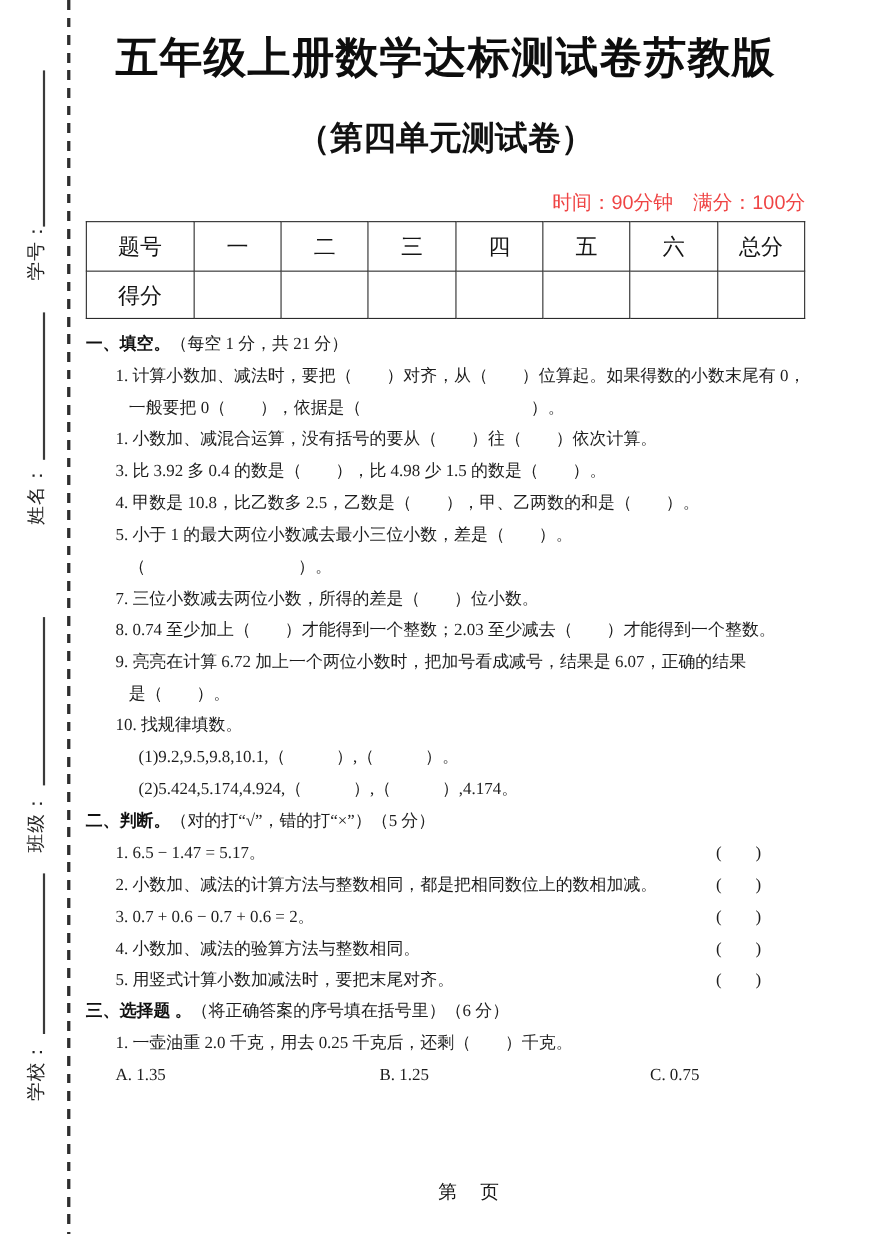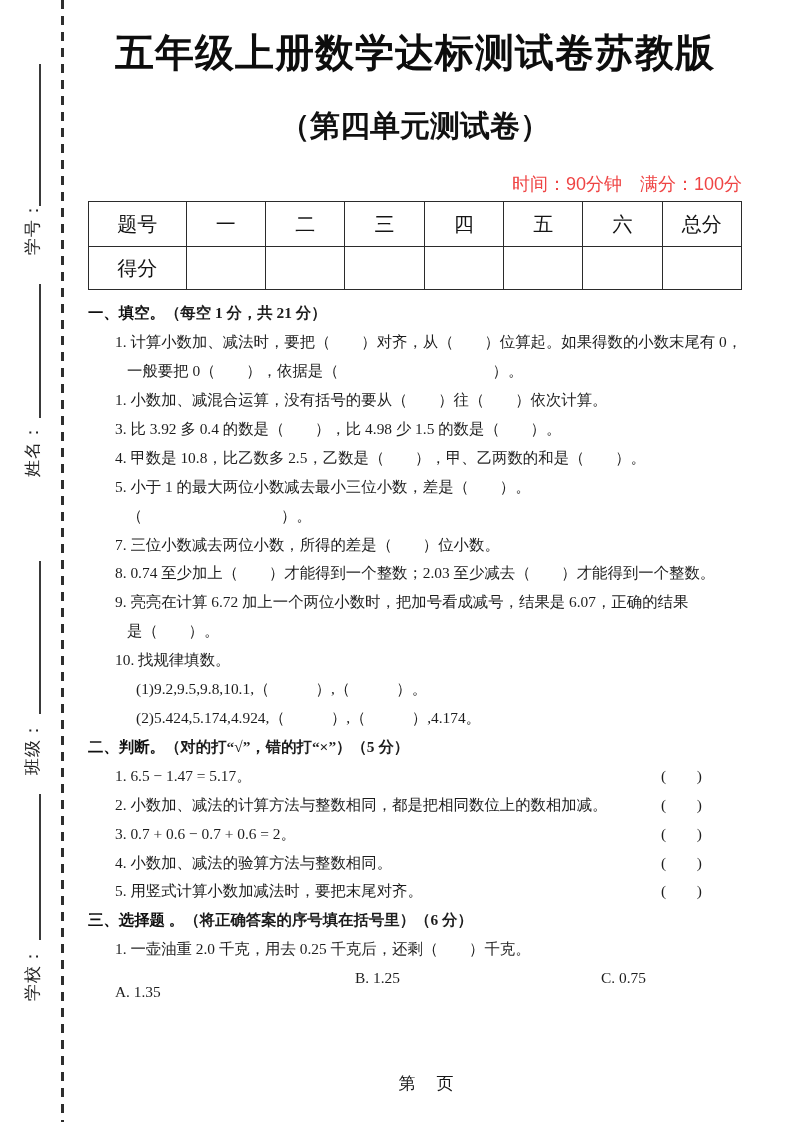--- a/index.html
+++ b/index.html
@@ -13,21 +13,21 @@
     position:absolute;left:61px;top:0;width:2.5px;height:1122px;
     background:repeating-linear-gradient(to bottom,#2e2e2e 0 9px,transparent 9px 16px);
   }
   .fill-line{position:absolute;left:39px;width:1.6px;background:#3a3a3a;}
   .vlabel{
     position:absolute;left:-7px;width:80px;height:24px;
     transform:rotate(-90deg);text-align:center;
     font-size:17px;color:#222;letter-spacing:1px;white-space:nowrap;
   }
   
-  main{position:absolute;left:88px;top:0;width:654px;}
+  main{position:absolute;left:78px;top:0;width:654px;}
   h1.title{
     margin:30px 0 0 0;text-align:center;font-size:39px;font-weight:700;
     color:#0d0d0d;font-family:"Liberation Sans","DejaVu Sans",sans-serif;
     letter-spacing:1px;line-height:1.2;
   }
   h2.subtitle{
     margin:30px 0 0 0;text-align:center;font-size:30px;font-weight:700;
     color:#111;font-family:"Liberation Sans","DejaVu Sans",sans-serif;line-height:1.25;
   }
   .meta{
@@ -45,26 +45,26 @@
   table.score tr.hdr td{height:42px;}
   table.score tr.scr td{height:40px;}
   table.score td.first{width:14.5%;}
   
   .content{margin-top:9px;font-size:15.4px;line-height:28.9px;color:#1d1d1d;}
   .ln{white-space:nowrap;}
   .ind1{padding-left:27px;}
   .ind2{padding-left:39px;}
   .ind3{padding-left:48px;}
   .sec b{font-weight:700;color:#101010;text-align:right;}
-  .sec .note{font-weight:700;}
+  .sec .note{font-weight:400;}
   .jline{display:flex;justify-content:space-between;padding-right:40px;}
   .jline .jtext{white-space:nowrap;}
   .jline .jbr{white-space:nowrap;}
   .opts{display:flex;}
-  .opts .opt-a{width:240px;margin-top:14px;}
+  .opts .opt-a{width:240px;}
   .opts .opt-b{width:246px;}
   .footer{
     position:absolute;left:100px;top:1072px;width:654px;text-align:center;
     font-size:17px;color:#161616;letter-spacing:2px;
   }
 </style>
 </head>
 <body>
 
 <div>

